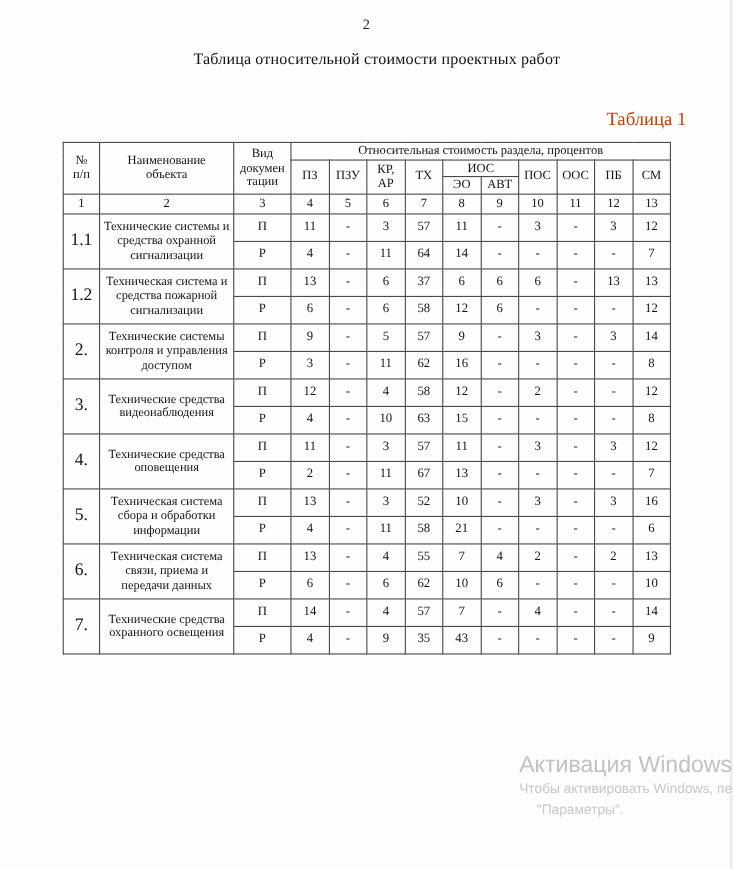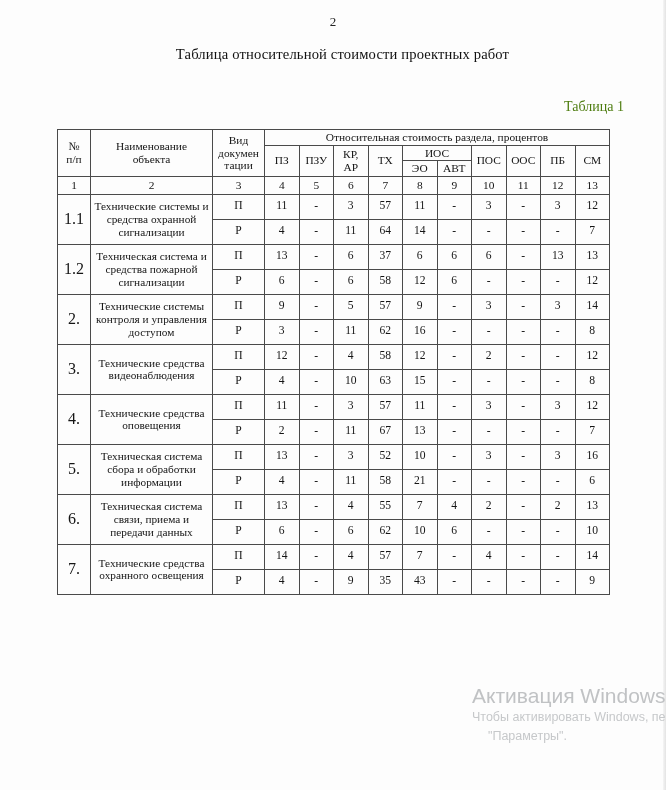--- a/index.html
+++ b/index.html
@@ -46,22 +46,22 @@
     color: #111;
     letter-spacing: 0.15px;
   }
   .doc-title .line { display: block; padding-left: 19px; }
 
   
   .table-caption {
     position: absolute;
     top: 99px;
     right: 42px;
-    font-size: 14px;
-    color: #4d7c0f;
+    font-size: 17px;
+    color: #c2410c;
   }
 
   
   .table-wrap {
     position: absolute;
     left: 57px;
     top: 129px;
     width: 553px;
   }
   table.cost-table {

